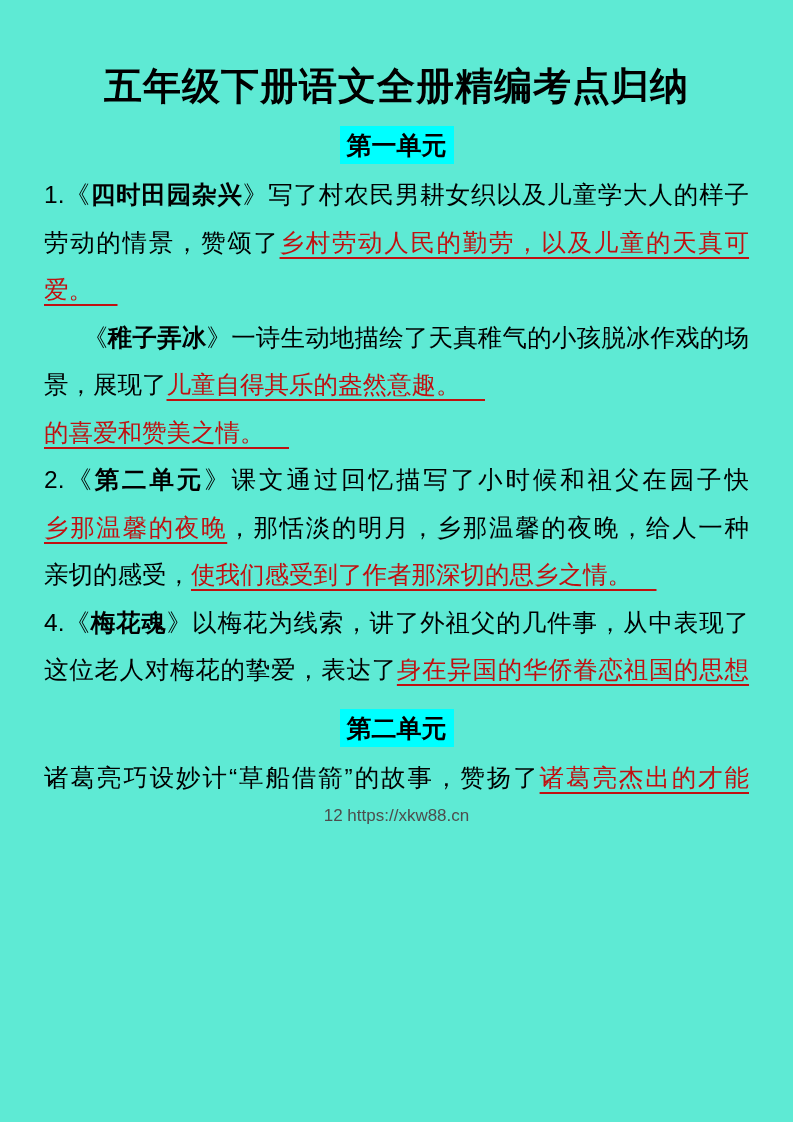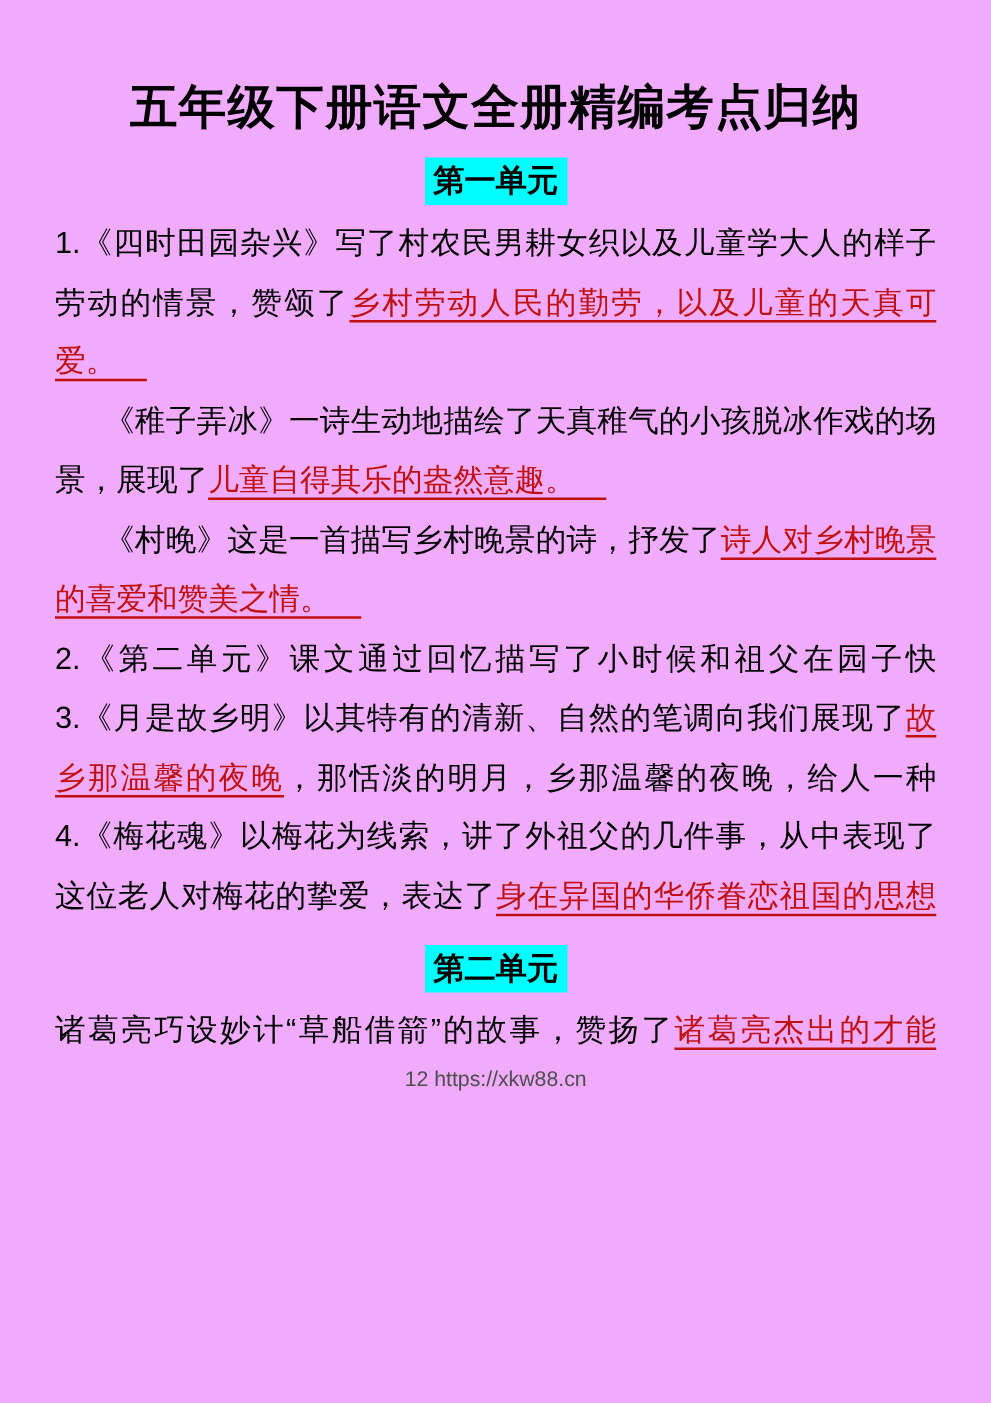--- a/index.html
+++ b/index.html
@@ -9,21 +9,21 @@
   }
   body {
     width: 793px;
     height: 1122px;
     font-family: "Liberation Sans", "DejaVu Sans", sans-serif;
   }
   .page {
     position: relative;
     width: 793px;
     height: 1122px;
-    background: #f0abfc;
+    background: #5eead4;
     overflow: hidden;
   }
   .doc-title {
     margin: 62px 0 0 0;
     text-align: center;
     font-size: 38px;
     font-weight: 900;
     letter-spacing: 1px;
     color: var(--text, #000);
     line-height: 49px;
@@ -52,21 +52,21 @@
     text-align: justify;
     white-space: normal;
   }
   .line.fill {
     text-align-last: justify;
   }
   .line.indent {
     text-indent: 1.6em;
   }
   .run { font-weight: 400; }
-  .run-b { font-weight: 400; }
+  .run-b { font-weight: 700; }
   .run-r {
     color: var(--red, #c01111);
     font-weight: 400;
     text-decoration: underline;
     text-decoration-color: var(--red, #c01111);
     text-decoration-thickness: 2px;
     text-underline-offset: 6px;
   }
   .page-footer {
     margin-top: 4px;
@@ -82,25 +82,24 @@
 <div class="page">
   <div class="doc-title">五年级下册语文全册精编考点归纳</div>
 
   <div class="doc-body">
       <div class="unit-heading"><span class="unit-heading-label">第一单元</span></div>
       <div class="line fill"><span class="run">1.《</span><span class="run-b">四时田园杂兴</span><span class="run">》写了村农民男耕女织以及儿童学大人的样子</span></div>
       <div class="line fill"><span class="run">劳动的情景，赞颂了</span><span class="run-r">乡村劳动人民的勤劳，以及儿童的天真可</span></div>
       <div class="line"><span class="run-r">爱。　</span></div>
       <div class="line fill indent"><span class="run">《</span><span class="run-b">稚子弄冰</span><span class="run">》一诗生动地描绘了天真稚气的小孩脱冰作戏的场</span></div>
       <div class="line"><span class="run">景，展现了</span><span class="run-r">儿童自得其乐的盎然意趣。　</span></div>
-      <div class="line fill indent"><span class="run">《</span><span class="run-b">村晚</span><span class="run">》这是一首描写乡村晚景的诗，抒发了</span><span class="run-r">诗人对乡村晚景</span></div>
       <div class="line"><span class="run-r">的喜爱和赞美之情。　</span></div>
       <div class="line fill"><span class="run">2.《</span><span class="run-b">第二单元</span><span class="run">》课文通过回忆描写了小时候和祖父在园子快</span></div>
-      <div class="line fill"><span class="run">3.《</span><span class="run-b">月是故乡明</span><span class="run">》以其特有的清新、自然的笔调向我们展现了</span><span class="run-r">故</span></div>
       <div class="line fill"><span class="run-r">乡那温馨的夜晚</span><span class="run">，那恬淡的明月，乡那温馨的夜晚，给人一种</span></div>
+      <div class="line"><span class="run">亲切的感受，</span><span class="run-r">使我们感受到了作者那深切的思乡之情。　</span></div>
       <div class="line fill"><span class="run">4.《</span><span class="run-b">梅花魂</span><span class="run">》以梅花为线索，讲了外祖父的几件事，从中表现了</span></div>
       <div class="line fill"><span class="run">这位老人对梅花的挚爱，表达了</span><span class="run-r">身在异国的华侨眷恋祖国的思想</span></div>
       <div class="unit-heading"><span class="unit-heading-label">第二单元</span></div>
       <div class="line fill"><span class="run">诸葛亮巧设妙计“草船借箭”的故事，赞扬了</span><span class="run-r">诸葛亮杰出的才能</span></div>
     </div>
 
   <div class="page-footer">12 https://xkw88.cn</div>
 </div>
 
 </body></html>

